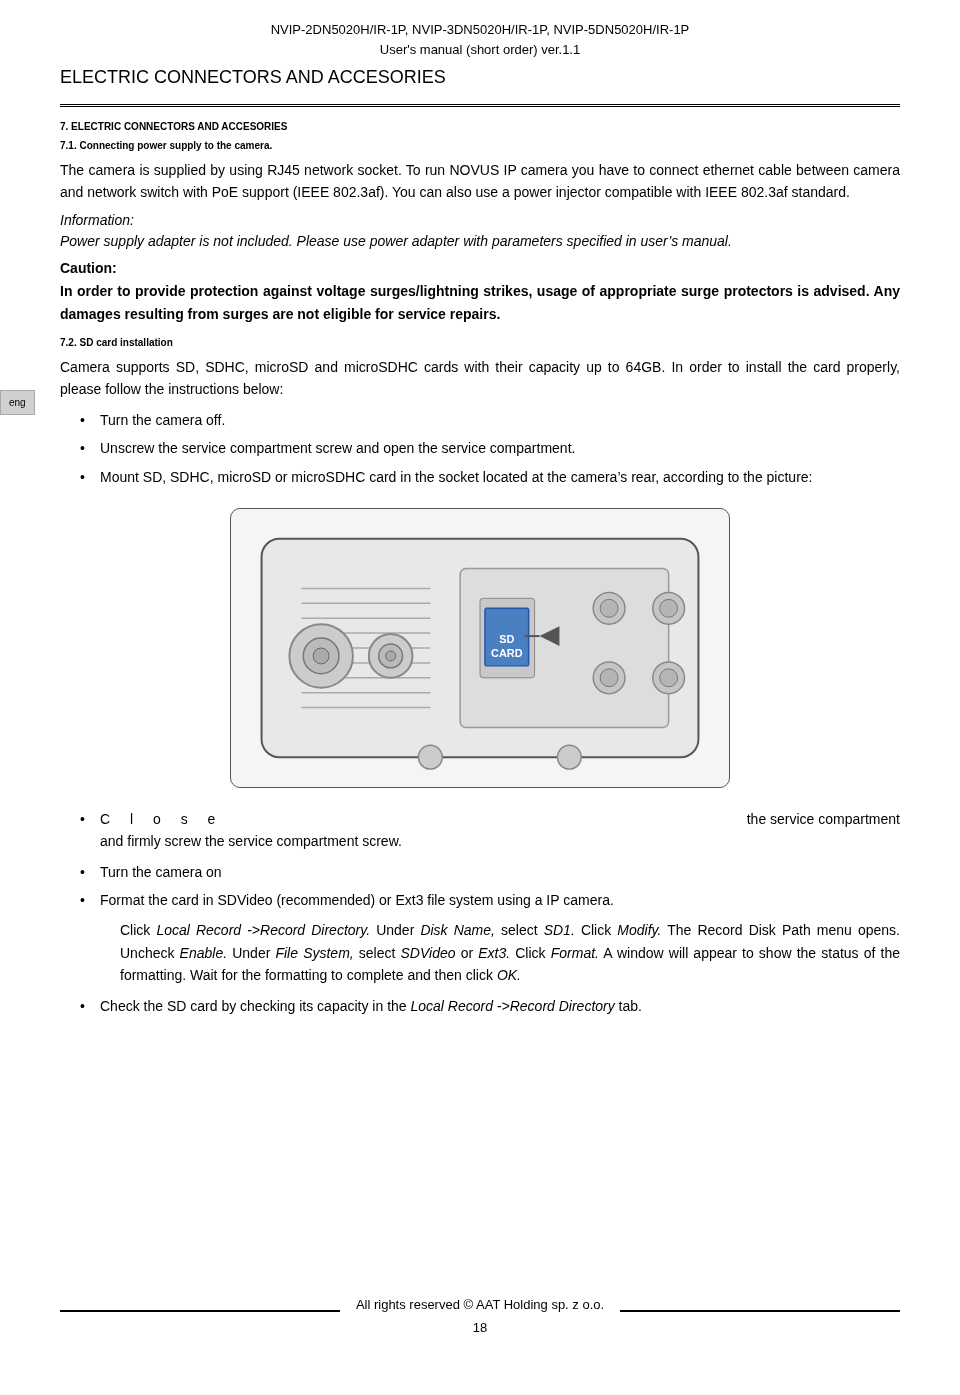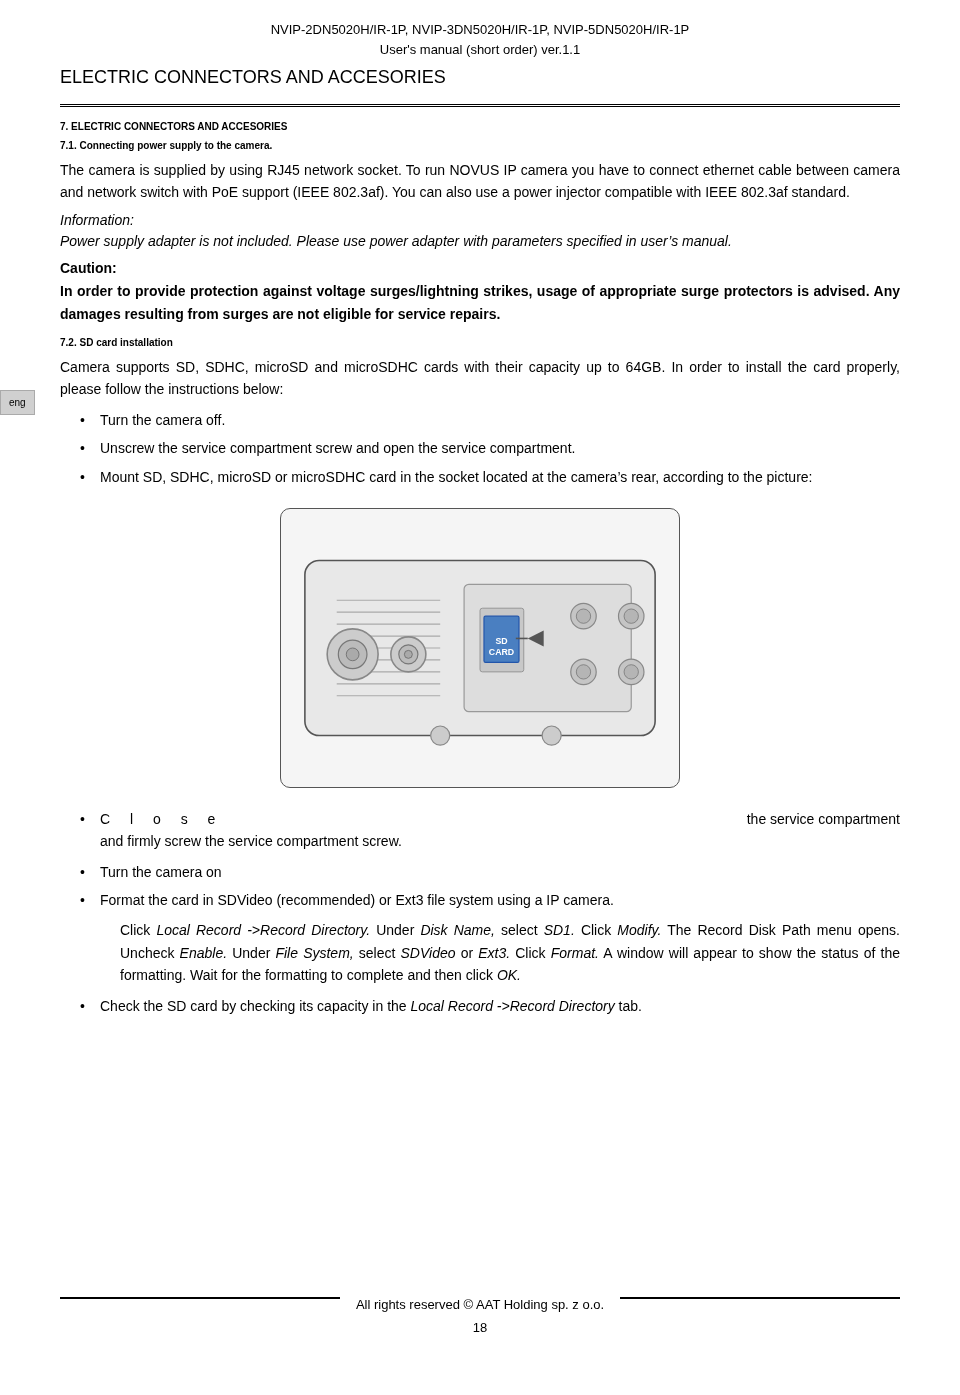--- a/index.html
+++ b/index.html
@@ -93,21 +93,21 @@
       text-align: justify;
     }
     .bullet-list li::before {
       content: "•";
       position: absolute;
       left: 0;
       top: 0;
     }
     
     .camera-diagram {
-      width: 400px;
+      width: 500px;
       margin: 20px auto 20px auto;
       border: 1.5px solid #555;
       background: #f5f5f5;
       position: relative;
       height: 280px;
       border-radius: 10px;
     }
     
     .camera-svg {
       width: 100%;
@@ -264,21 +264,21 @@
     Click <em>Local Record -&gt;Record Directory.</em> Under <em>Disk Name,</em> select <em>SD1.</em> Click <em>Modify.</em> The Record Disk Path menu opens. Uncheck <em>Enable.</em> Under <em>File System,</em> select <em>SDVideo</em> or <em>Ext3.</em> Click <em>Format.</em> A window will appear to show the status of the formatting. Wait for the formatting to complete and then click <em>OK.</em>
   </p>
 
   <ul class="bullet-list">
     <li>
       Check the SD card by checking its capacity in the <em>Local Record -&gt;Record Directory</em> tab.
     </li>
   </ul>
 
   <div style="position:absolute; bottom:60px; left:60px; right:60px;">
-    <div style="display:flex; align-items:flex-start; margin-bottom:6px;">
+    <div style="display:flex; align-items:flex-end; margin-bottom:6px;">
       <div class="footer-line-left"></div>
       <div class="footer-text">All rights reserved ©  AAT Holding sp. z o.o.</div>
       <div class="footer-line-right"></div>
     </div>
     <div class="page-number">18</div>
   </div>
 
 </div>
 
 </body></html>

